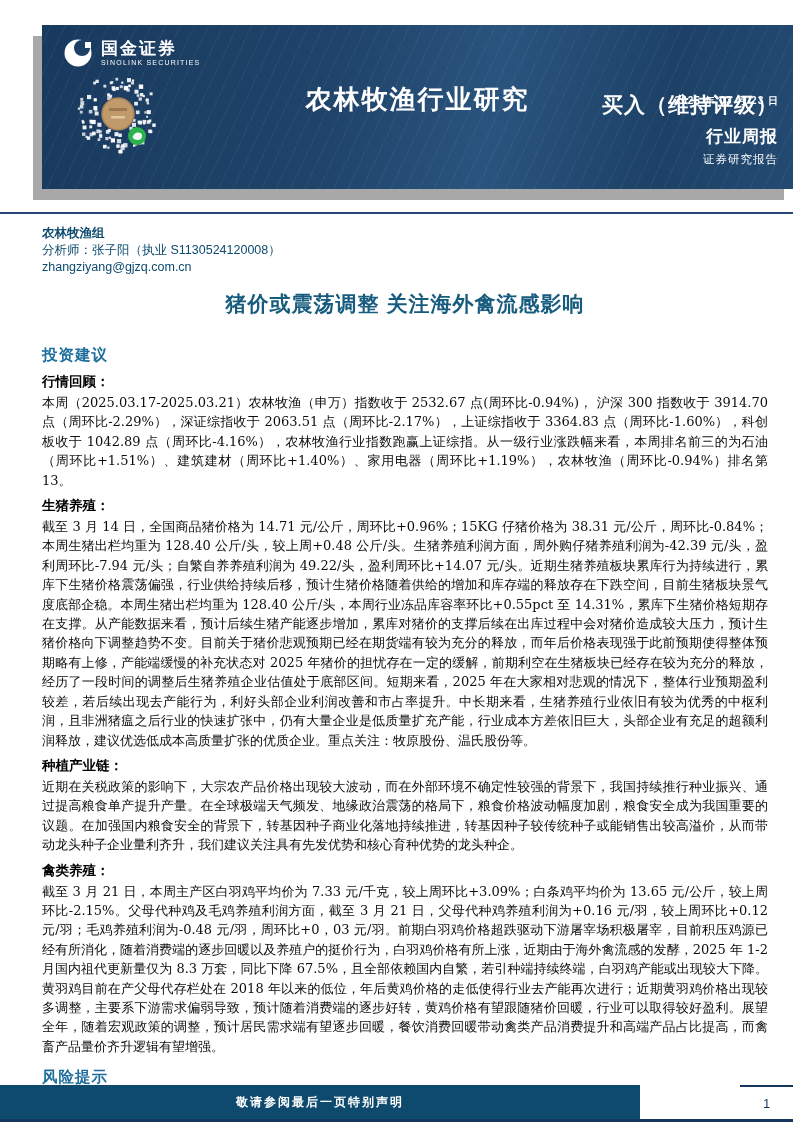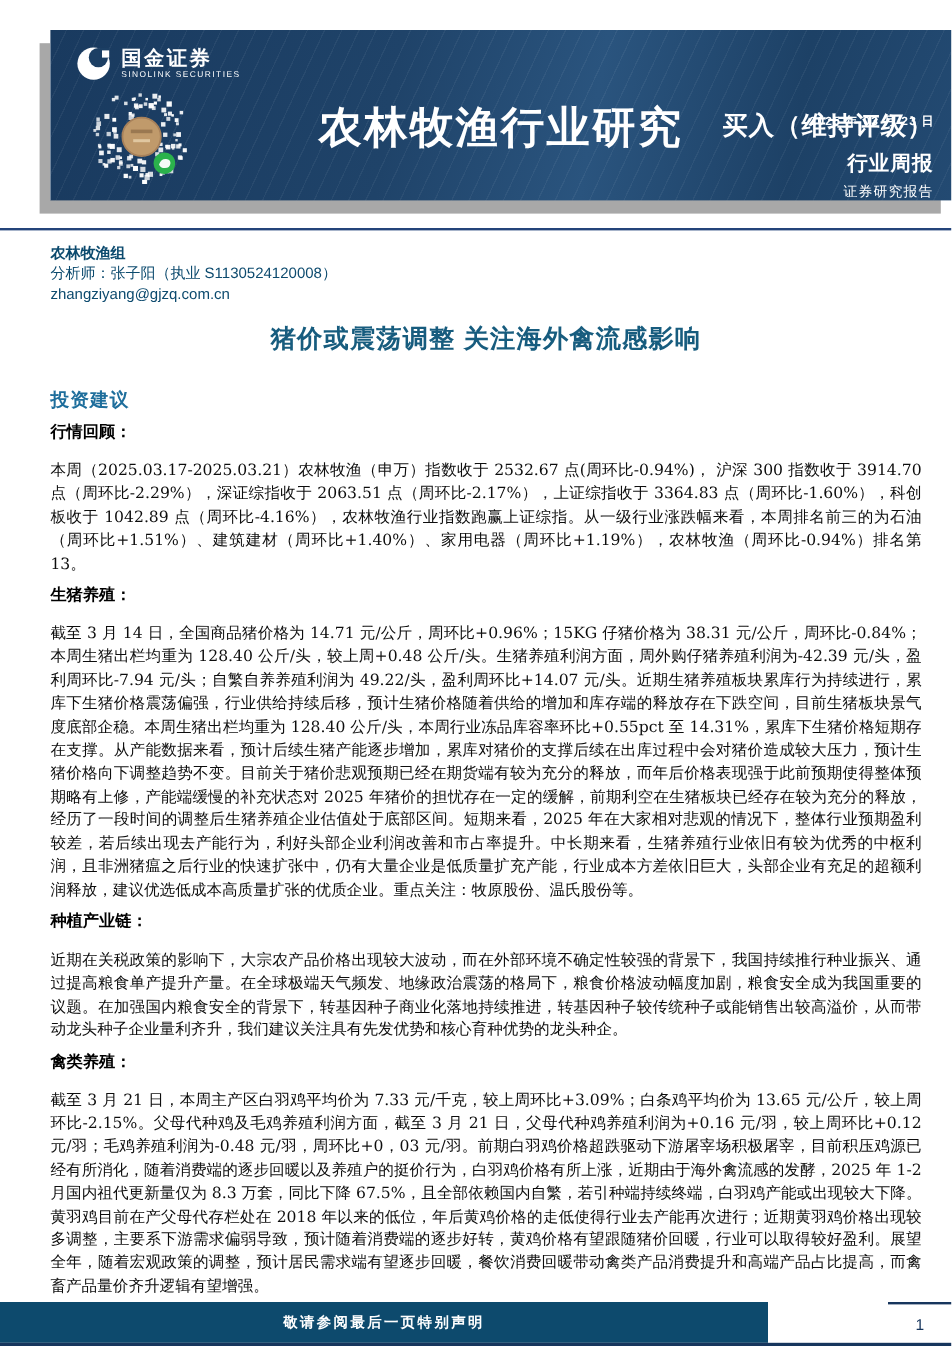--- a/index.html
+++ b/index.html
@@ -12,38 +12,38 @@
     margin: 0 auto;
     background: #ffffff;
     overflow: hidden;
   }
 
   
   .banner {
     position: relative;
     margin: 25px 0 0 42px;
     width: 751px;
-    height: 142px;
+    height: 164px;
     background:
       repeating-linear-gradient(295deg, rgba(255,255,255,0.05) 0px, rgba(255,255,255,0.05) 1px, transparent 1px, transparent 13px),
       linear-gradient(100deg, #193a5f 0%, #1f4369 38%, #2a547e 60%, #1d4166 82%, #234a72 100%);
     box-shadow: -9px 11px 0 0 #a8a8a8;
     color: #ffffff;
     font-family: "Liberation Sans", sans-serif;
   }
   .banner-logo { position: absolute; left: 21px; top: 13px; display: flex; align-items: center; }
   .banner-logo svg { display: block; }
   .logo-text { margin-left: 8px; }
   .logo-cn { font-size: 17px; font-weight: bold; letter-spacing: 2px; line-height: 18px; }
   .logo-en { font-size: 7px; letter-spacing: 1.2px; line-height: 9px; }
   .banner-date { position: absolute; right: 14px; top: 22px; font-size: 10px; font-weight: bold; letter-spacing: 1px; margin-top: 47px; }
   .banner-qr { position: absolute; left: 35px; top: 48px; width: 82px; height: 82px; }
   .banner-title {
     position: absolute; left: 50%; top: 57px; transform: translateX(-50%);
-    font-size: 36px; font-weight: bold; letter-spacing: 2px; white-space: nowrap;
+    font-size: 26px; font-weight: bold; letter-spacing: 2px; white-space: nowrap;
   }
   .banner-right { position: absolute; right: 15px; top: 66px; text-align: right; }
   .banner-rating { font-size: 21px; font-weight: bold; letter-spacing: 1px; }
   .banner-reporttype { font-size: 17px; font-weight: bold; margin-top: 6px; letter-spacing: 1px; }
   .banner-reportlabel { font-size: 11.5px; margin-top: 4px; letter-spacing: 1px; }
 
   
   .top-rule { margin-top: 23px; width: 100%; height: 2px; background: #24447a; }
 
   
@@ -57,21 +57,21 @@
   }
   .section-heading {
     font-family: "Liberation Sans", sans-serif;
     font-size: 15.5px; font-weight: bold; color: #1e6e9c; letter-spacing: 1px;
   }
   .section-heading.investment { margin-top: 27px; }
   .section-heading.risk { margin-top: 11px; }
   .sub-block { margin-top: 7px; }
   .sub-heading { font-size: 13.5px; font-weight: bold; color: #000; font-family: "DejaVu Serif", serif; }
   .body-text {
-    margin-top: 14px;
+    margin-top: 2px;
     font-size: 13px; line-height: 19.4px; color: #0d0d0d;
     text-align: justify; text-justify: inter-ideograph;
   }
   .risk-text { margin-top: 7px; font-size: 13px; line-height: 19px; color: #0d0d0d; }
 
   
   .footer { position: absolute; left: 0; right: 0; bottom: 0; height: 37px; }
   .footer-bar {
     position: absolute; left: 0; top: 0; bottom: 3px; width: 640px;
     background: #0d4a6d; color: #ffffff;

